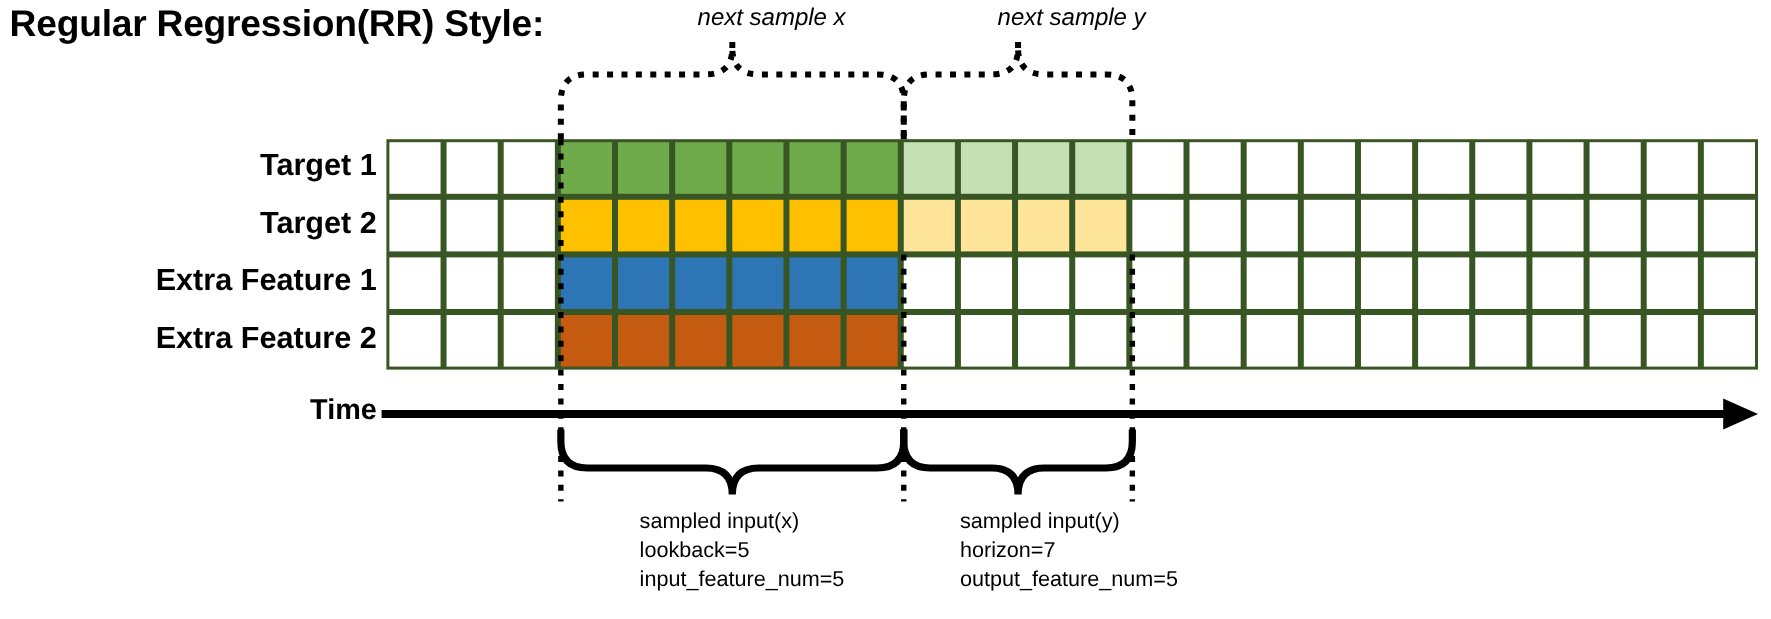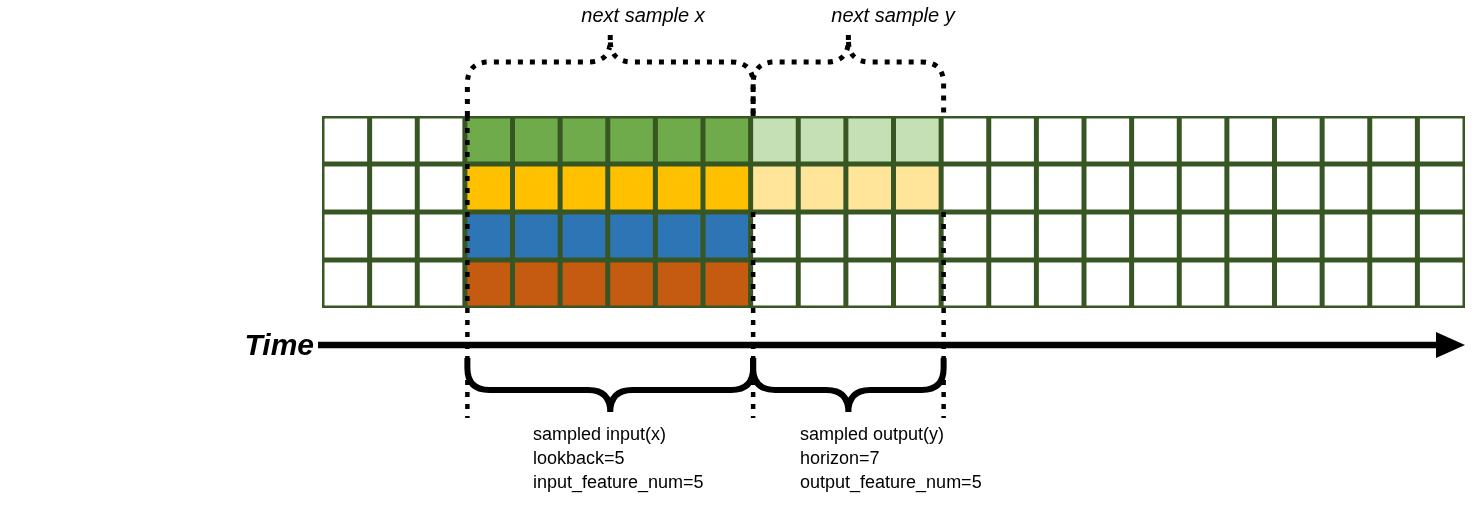--- a/index.html
+++ b/index.html
@@ -53,25 +53,24 @@
     top: 116px;
     width: 286px;
     height: 192px;
   }
   .time-label {
     position: absolute;
     left: 150px;
     top: 328px;
     width: 164px;
     text-align: right;
-    font-size: 30px;
+    font-size: 24px;
     font-weight: bold;
     color: #000000;
     white-space: nowrap;
-    font-style: italic;
   }
   .brace-top-label {
     position: absolute;
     font-size: 20px;
     font-style: italic;
     color: #000000;
     white-space: nowrap;
     text-align: center;
   }
   .bottom-note {
@@ -82,35 +81,42 @@
     line-height: 1.33;
     margin-left: 25px;
   }
   .bottom-note div { white-space: nowrap; }
 </style>
 </head>
 <body>
 
 <div id="stage">
 
-
+  <div class="title">Regular Regression(RR) Style:</div>
+
+  <div class="row-labels-col">
+    <div class="row-label" style="top:10px;">Target 1</div>
+    <div class="row-label" style="top:58px;">Target 2</div>
+    <div class="row-label" style="top:106px;">Extra Feature 1</div>
+    <div class="row-label" style="top:154px;">Extra Feature 2</div>
+  </div>
 
   <div class="time-label">Time</div>
 
   <div class="brace-top-label" style="left:778px; top:4px; width:230px;">next sample y</div>
   <div class="brace-top-label" style="left:523px; top:4px; width:240px;">next sample x</div>
 
   <div class="bottom-note" style="left:508px; top:423px;">
     <div>sampled input(x)</div>
     <div>lookback=5</div>
     <div>input_feature_num=5</div>
   </div>
 
   <div class="bottom-note" style="left:775px; top:423px;">
-    <div>sampled output(y)</div>
+    <div>sampled input(y)</div>
     <div>horizon=7</div>
     <div>output_feature_num=5</div>
   </div>
 
   <svg id="svg-layer" viewBox="0 0 1476 516">
     <g id="grid-group">
         <rect x="322" y="116" width="1143" height="192" fill="#375623"></rect>
         <rect x="324.50" y="118.50" width="42.63" height="43.00" fill="#ffffff"></rect>
         <rect x="372.13" y="118.50" width="42.63" height="43.00" fill="#ffffff"></rect>
         <rect x="419.75" y="118.50" width="42.63" height="43.00" fill="#ffffff"></rect>

